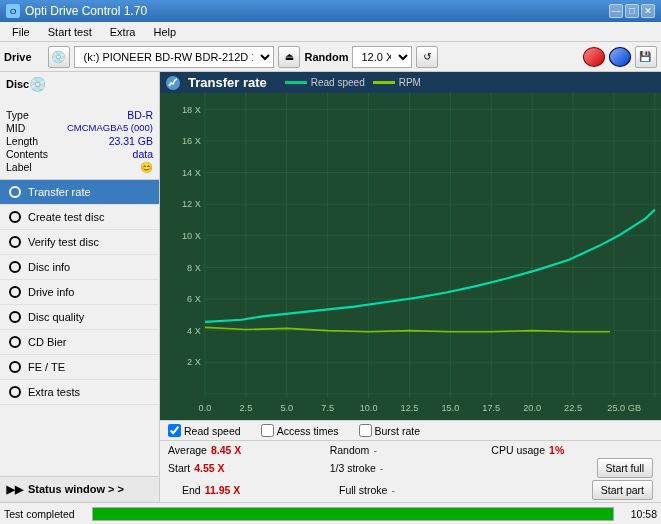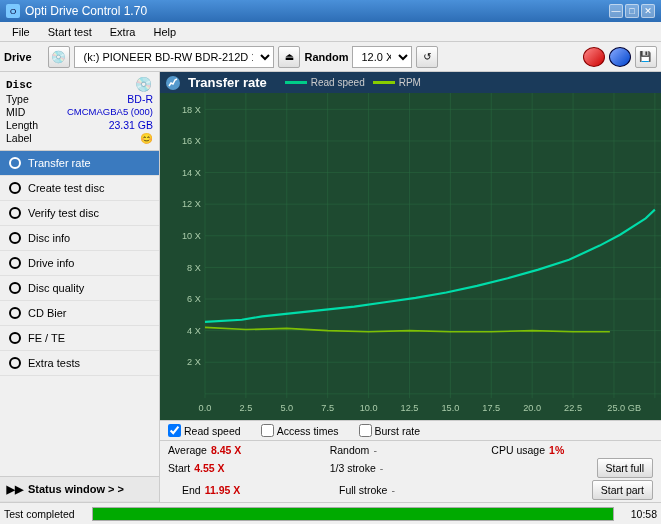--- a/index.html
+++ b/index.html
@@ -93,25 +93,23 @@
       flex-direction: column;
     }
     .disc-info-panel {
       padding: 4px 6px;
       border-bottom: 1px solid #ccc;
       background: #f0f0f0;
     }
     .disc-info-header {
       display: flex;
       align-items: center;
-      justify-content: space-between;
       font-weight: bold;
       font-size: 11px;
-      margin-bottom: 0;
-      font-family: Liberation Mono, monospace;
+      margin-bottom: 17px;
     }
     .disc-icon { color: #666; font-size: 14px; }
     .disc-row { display: flex; justify-content: space-between; margin-bottom: 1px; font-size: 10.5px; }
     .disc-val { color: #0000cc; }
     .disc-val-data { color: #0000cc; }
 
     .nav-menu { flex: 1; }
     .nav-item {
       display: flex;
       align-items: center;
@@ -218,20 +216,24 @@
       </div>
       <div class="disc-row">
         <span>MID</span>
         <span class="disc-val" style="font-size:9.5px;">CMCMAGBA5 (000)</span>
       </div>
       <div class="disc-row">
         <span>Length</span>
         <span class="disc-val">23.31 GB</span>
       </div>
       <div class="disc-row">
+        <span>Contents</span>
+        <span class="disc-val-data">data</span>
+      </div>
+      <div class="disc-row">
         <span>Label</span>
         <span style="cursor:pointer;">😊</span>
       </div>
     </div>
 
     <div class="nav-menu">
       <div class="nav-item active">
         <div class="nav-item-icon">
           <div class="nav-circle"></div>
         </div>

